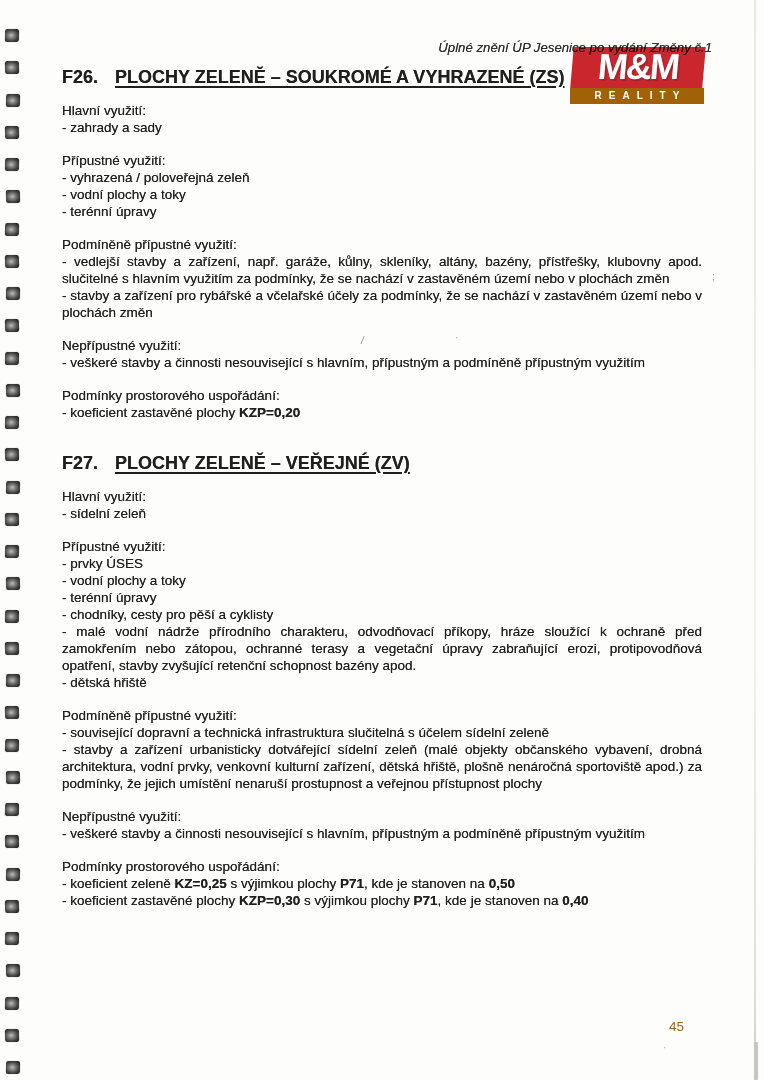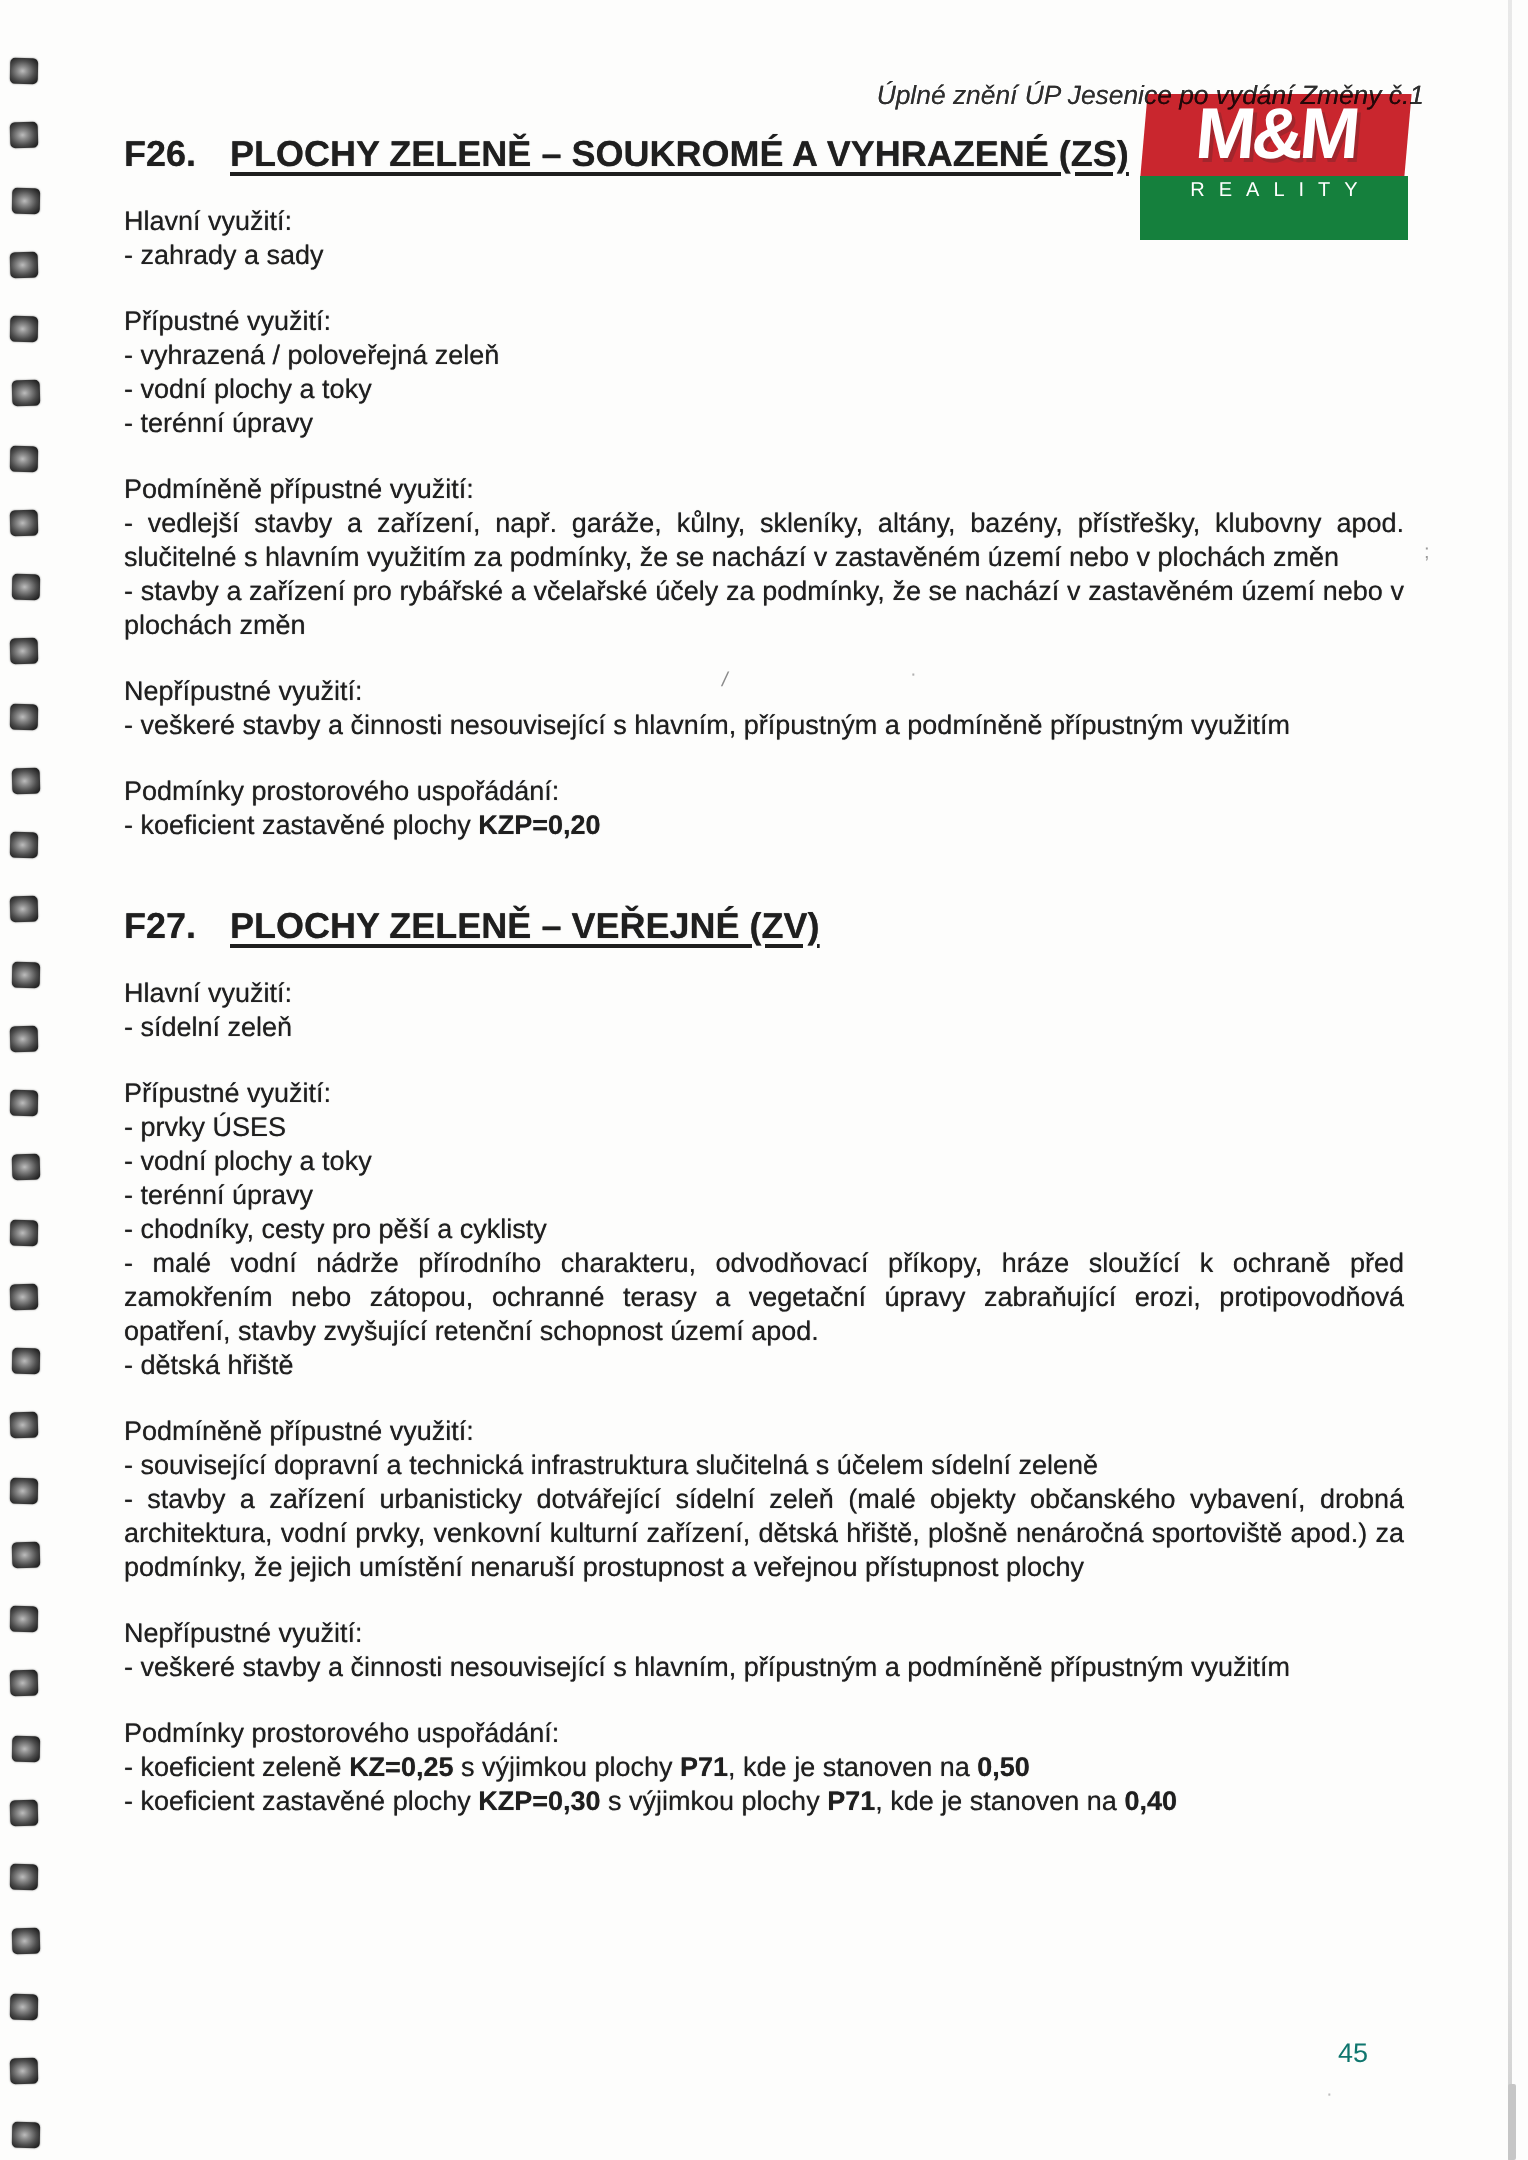--- a/index.html
+++ b/index.html
@@ -46,24 +46,24 @@
   .logo { position: absolute; left: 572px; top: 47px; width: 132px; z-index: 4; }
   .logo-top {
     height: 41px; background: #c9262e;
     color: #fff; text-align: center;
     font-weight: 800; font-size: 36px; line-height: 40px;
     letter-spacing: -2px;
     transform: skewX(-5deg);
     text-shadow: 2px 2px 0 rgba(90,40,42,.35);
   }
   .logo-bottom {
-    height: 32px; margin-left: -2px; width: 134px;
-    background: #15803d;
+    height: 16px; margin-left: -2px; width: 134px;
+    background: #a16207;
     color: #fff; text-align: center;
-    font-weight: normal; font-size: 10px; line-height: 15px;
+    font-weight: bold; font-size: 10px; line-height: 15px;
     letter-spacing: 7px; text-indent: 7px;
   }
 
   
   .content {
     position: absolute; left: 62px; top: 69px; width: 640px;
     font-size: 13.5px; line-height: 17px;
     text-shadow: 0 0 .35px #4a4a4a;
   }
   .section + .section { margin-top: 34px; }
@@ -77,21 +77,21 @@
   .block { margin-top: 16px; }
   .block:first-of-type { margin-top: 0; }
   .block-heading {
     text-decoration-thickness: 1.5px;
     text-underline-offset: 2.5px;
   }
   .line { margin: 0; }
   .line.justify { text-align: justify; }
   .line b { font-weight: bold; }
 
-  .page-number { position: absolute; left: 669px; top: 1019px; font-size: 13.5px; color: #0f766e; }
+  .page-number { position: absolute; left: 669px; top: 1019px; font-size: 13.5px; color: #a16207; }
 
   
   .speck { position: absolute; color: #8a8a8a; font-size: 10px; line-height: 10px; }
 </style>
 </head>
 <body>
 
 <div class="page">
 
   <div class="binding">
@@ -178,21 +178,21 @@
         <div class="block">
           <div class="block-heading">Hlavní využití:</div>
           <p class="line"><span>- sídelní zeleň</span></p>
         </div>
         <div class="block">
           <div class="block-heading">Přípustné využití:</div>
           <p class="line"><span>- prvky ÚSES</span></p>
           <p class="line"><span>- vodní plochy a toky</span></p>
           <p class="line"><span>- terénní úpravy</span></p>
           <p class="line"><span>- chodníky, cesty pro pěší a cyklisty</span></p>
-          <p class="line justify"><span>- malé vodní nádrže přírodního charakteru, odvodňovací příkopy, hráze sloužící k ochraně před zamokřením nebo zátopou, ochranné terasy a vegetační úpravy zabraňující erozi, protipovodňová opatření, stavby zvyšující retenční schopnost území apod.</span></p>
+          <p class="line justify"><span>- malé vodní nádrže přírodního charakteru, odvodňovací příkopy, hráze sloužící k ochraně před zamokřením nebo zátopou, ochranné terasy a vegetační úpravy zabraňující erozi, protipovodňová opatření, stavby zvyšující retenční schopnost bazény apod.</span></p>
           <p class="line"><span>- dětská hřiště</span></p>
         </div>
         <div class="block">
           <div class="block-heading">Podmíněně přípustné využití:</div>
           <p class="line"><span>- související dopravní a technická infrastruktura slučitelná s účelem sídelní zeleně</span></p>
           <p class="line justify"><span>- stavby a zařízení urbanisticky dotvářející sídelní zeleň (malé objekty občanského vybavení, drobná architektura, vodní prvky, venkovní kulturní zařízení, dětská hřiště, plošně nenáročná sportoviště apod.) za podmínky, že jejich umístění nenaruší prostupnost a veřejnou přístupnost plochy</span></p>
         </div>
         <div class="block">
           <div class="block-heading">Nepřípustné využití:</div>
           <p class="line"><span>- veškeré stavby a činnosti nesouvisející s hlavním, přípustným a podmíněně přípustným využitím</span></p>

